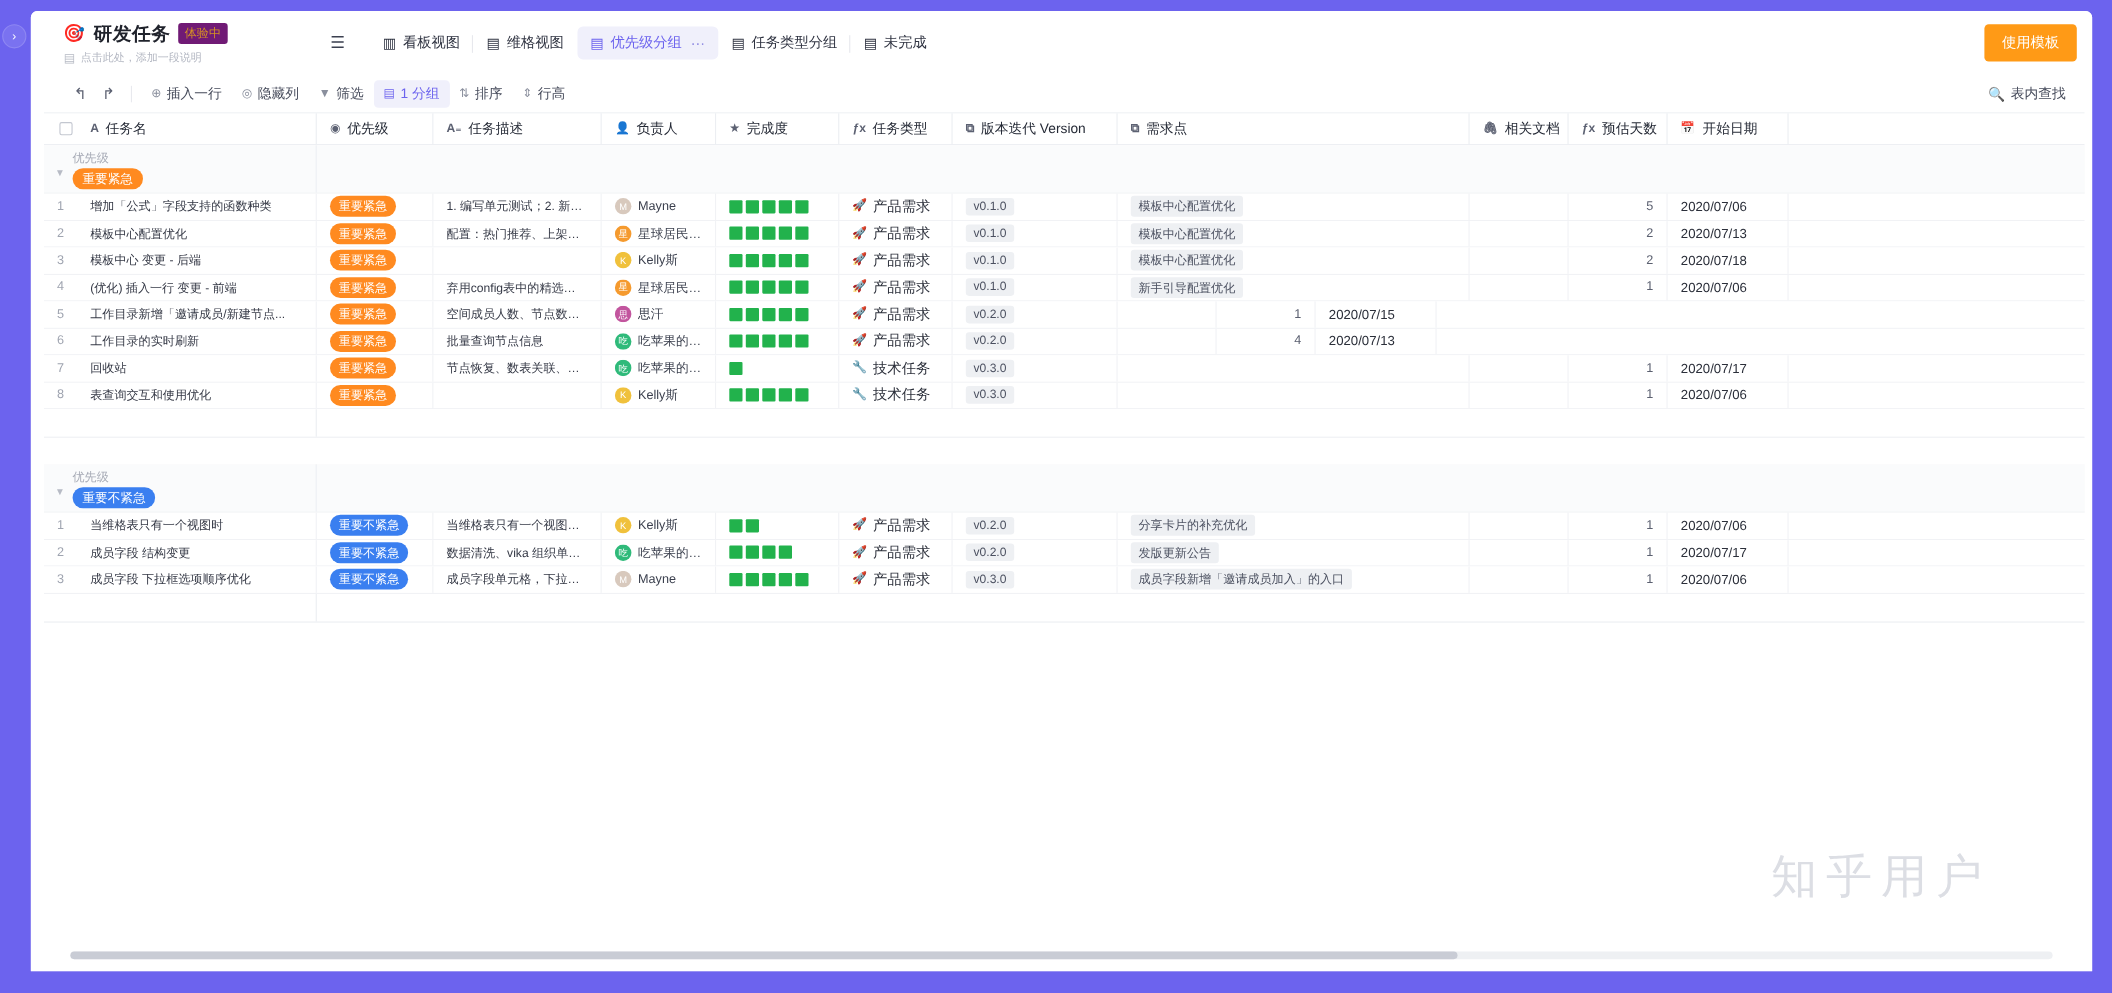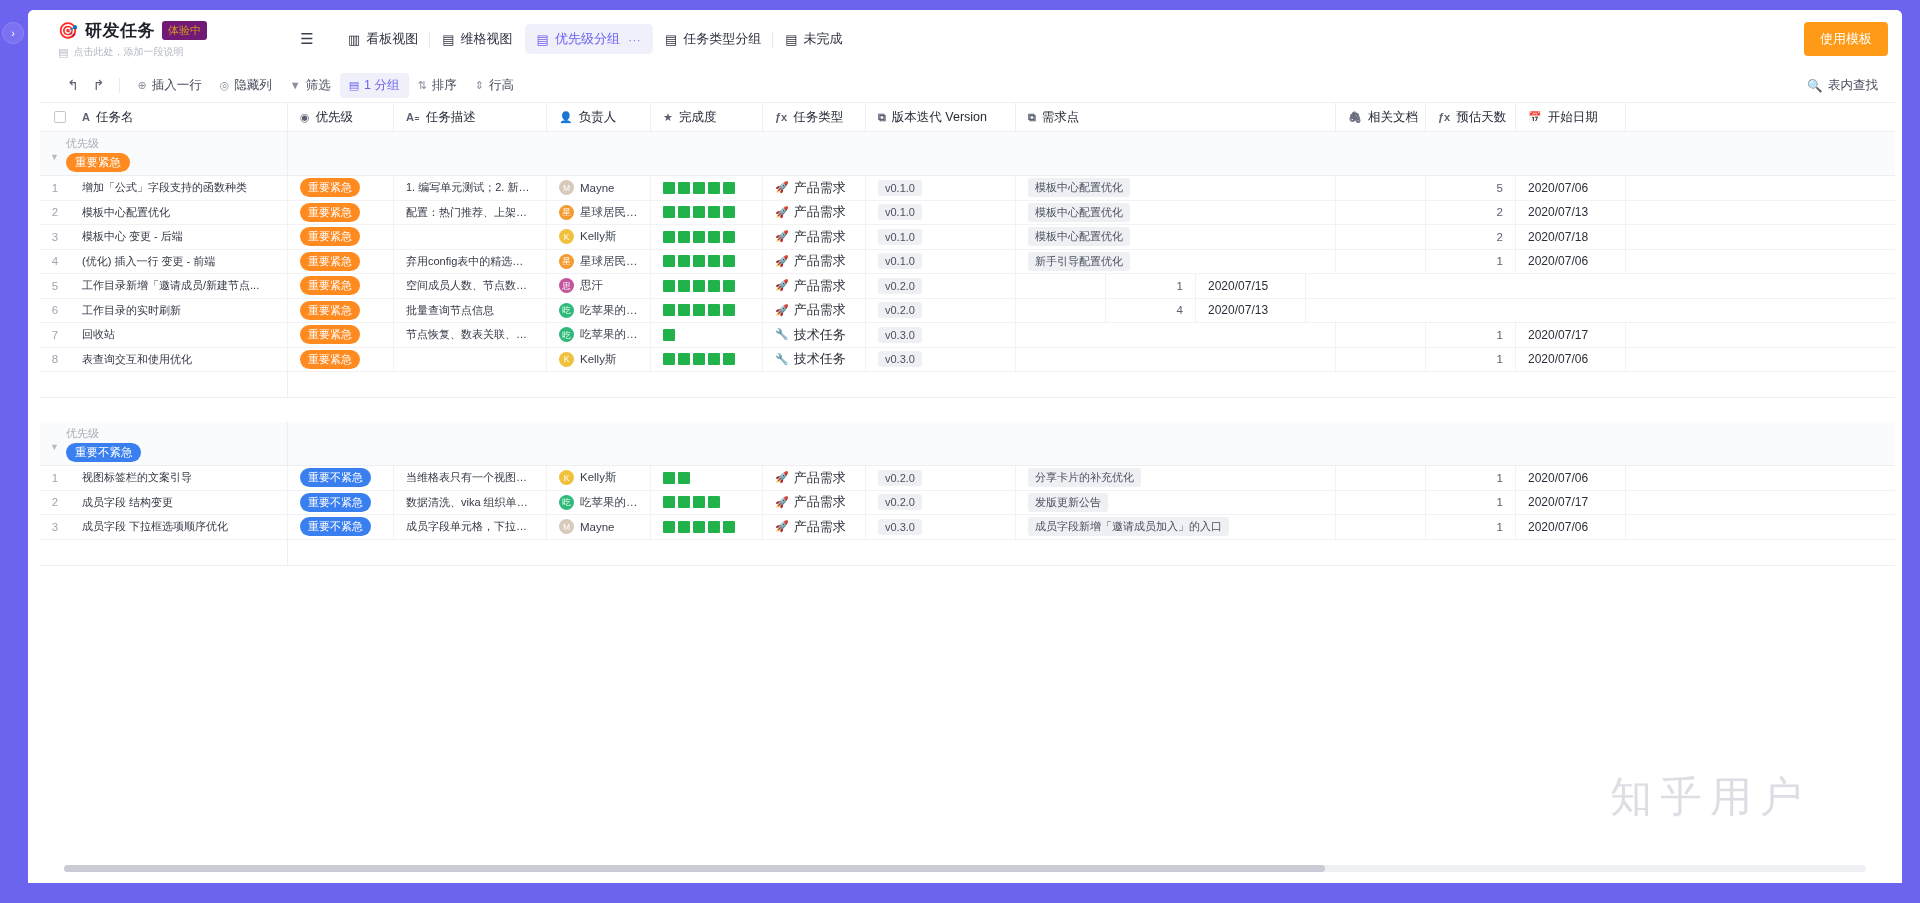--- a/index.html
+++ b/index.html
@@ -897,21 +897,21 @@
                     <span class="gtag" style="background: rgb(58, 127, 240);">重要不紧急</span>
                   </span>
                 </div>
                 <div class="gcell-rest"></div>
               </div>
               <div class="row">
                 <div class="cell idx c-chk">
                   <span>1</span>
                 </div>
                 <div class="cell name c-name">
-                  <span class="desc-text">视图标签栏的文案引导</span>
+                  <span class="desc-text">当维格表只有一个视图时</span>
                 </div>
                 <div class="cell c-prio">
                   <span class="pill blue">重要不紧急</span>
                 </div>
                 <div class="cell c-desc">
                   <span class="desc-text">当维格表只有一个视图时，添...</span>
                 </div>
                 <div class="cell c-own">
                   <span class="owner">
                     <span class="avatar" style="background:#f0c13c">K</span>

